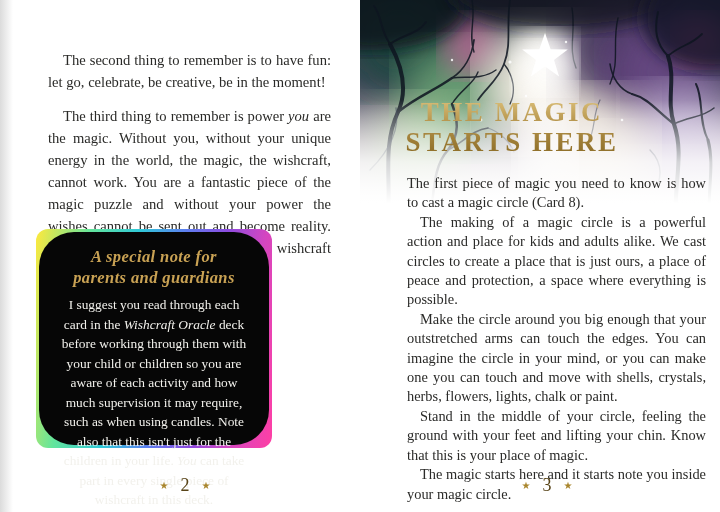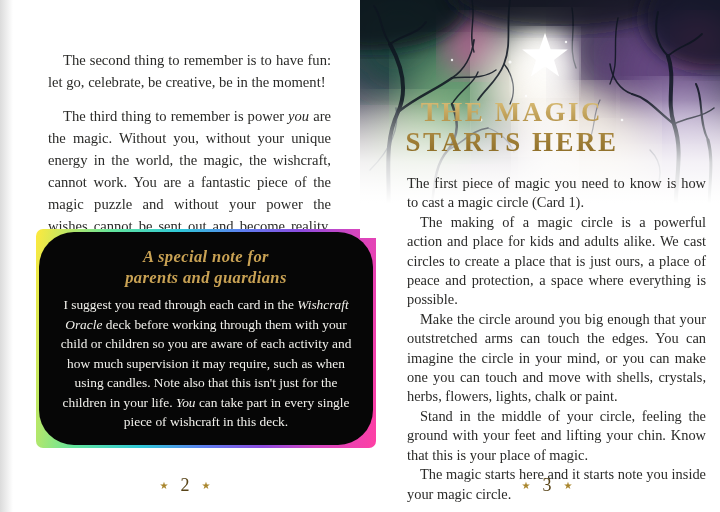--- a/index.html
+++ b/index.html
@@ -11,22 +11,22 @@
     position:absolute; left:0; top:0; width:13px; height:100%;
     background:linear-gradient(90deg, rgba(190,190,190,.55), rgba(255,255,255,0));
   }
   
   .left-body {
     position:absolute; left:36px; top:37px; width:307px;
     font-size:14.6px; line-height:22px; text-align:justify;
   }
   .left-body p { margin:12px; text-indent:15px; }
   .note-wrap {
-    position:absolute; left:36px; top:229px; width:340px; height:219px;
-    border-radius:7px; padding:3px; box-sizing:border-box;
+    position:absolute; left:36px; top:229px; width:236px; height:219px;
+    border-radius:12px; padding:3px; box-sizing:border-box;
     background:linear-gradient(100deg,#ffe93d 0%, #63e59c 20%, #2fc8d8 38%,
                #5e7df0 55%, #8d4bdf 70%, #d446c0 84%, #ff3fa4 100%);
   }
   .note-box {
     width:100%; height:100%; box-sizing:border-box; background:#060606;
     border-radius:35px; text-align:center; padding:15px 19px 0 19px;
   }
   .note-title {
     margin:0; font-style:italic; font-weight:bold; font-size:16.5px;
     line-height:20.5px; color:#c9a254; letter-spacing:.4px;
@@ -172,21 +172,21 @@
       <rect x="0" y="100" width="360" height="138" fill="url(#fadeWhite)"></rect>
     </svg>
   </div>
 
   <div class="hero-title">
     <div>THE MAGIC</div>
     <div>STARTS HERE</div>
   </div>
 
   <div class="right-body">
-    <p class="no-indent">The first piece of magic you need to know is how to cast a magic circle (Card 1).</p>
+    <p class="no-indent">The first piece of magic you need to know is how to cast a magic circle (Card 8).</p>
     <p>The making of a magic circle is a powerful action and place for kids and adults alike. We cast circles to create a place that is just ours, a place of peace and protection, a space where everything is possible.</p>
     <p>Make the circle around you big enough that your outstretched arms can touch the edges. You can imagine the circle in your mind, or you can make one you can touch and move with shells, crystals, herbs, flowers, lights, chalk or paint.</p>
     <p>Stand in the middle of your circle, feeling the ground with your feet and lifting your chin. Know that this is your place of magic.</p>
     <p>The magic starts here and it starts note you inside your magic circle.</p>
   </div>
 
   <div class="page-num pn-right">
     <span class="star-deco">★</span><span class="num">3</span><span class="star-deco">★</span>
   </div>
 </div>

